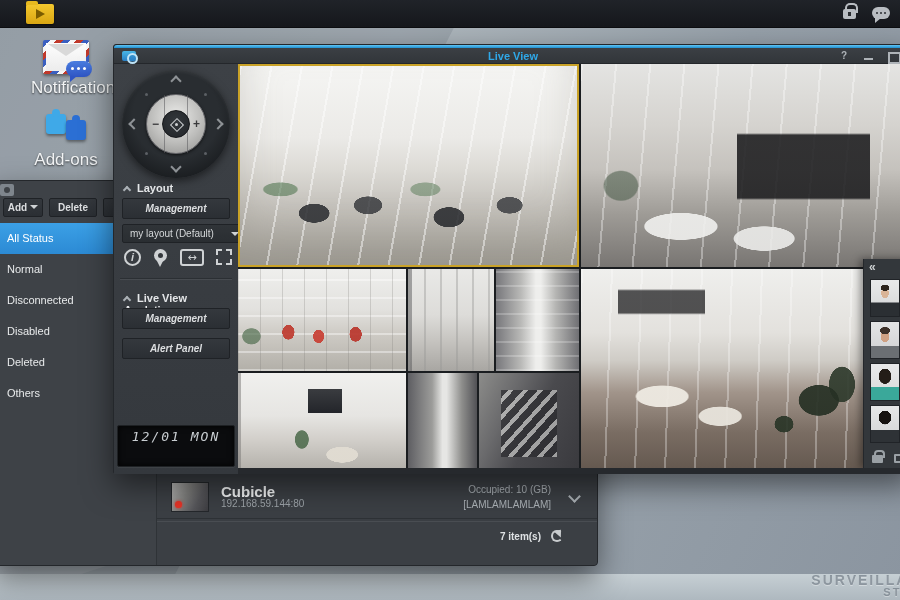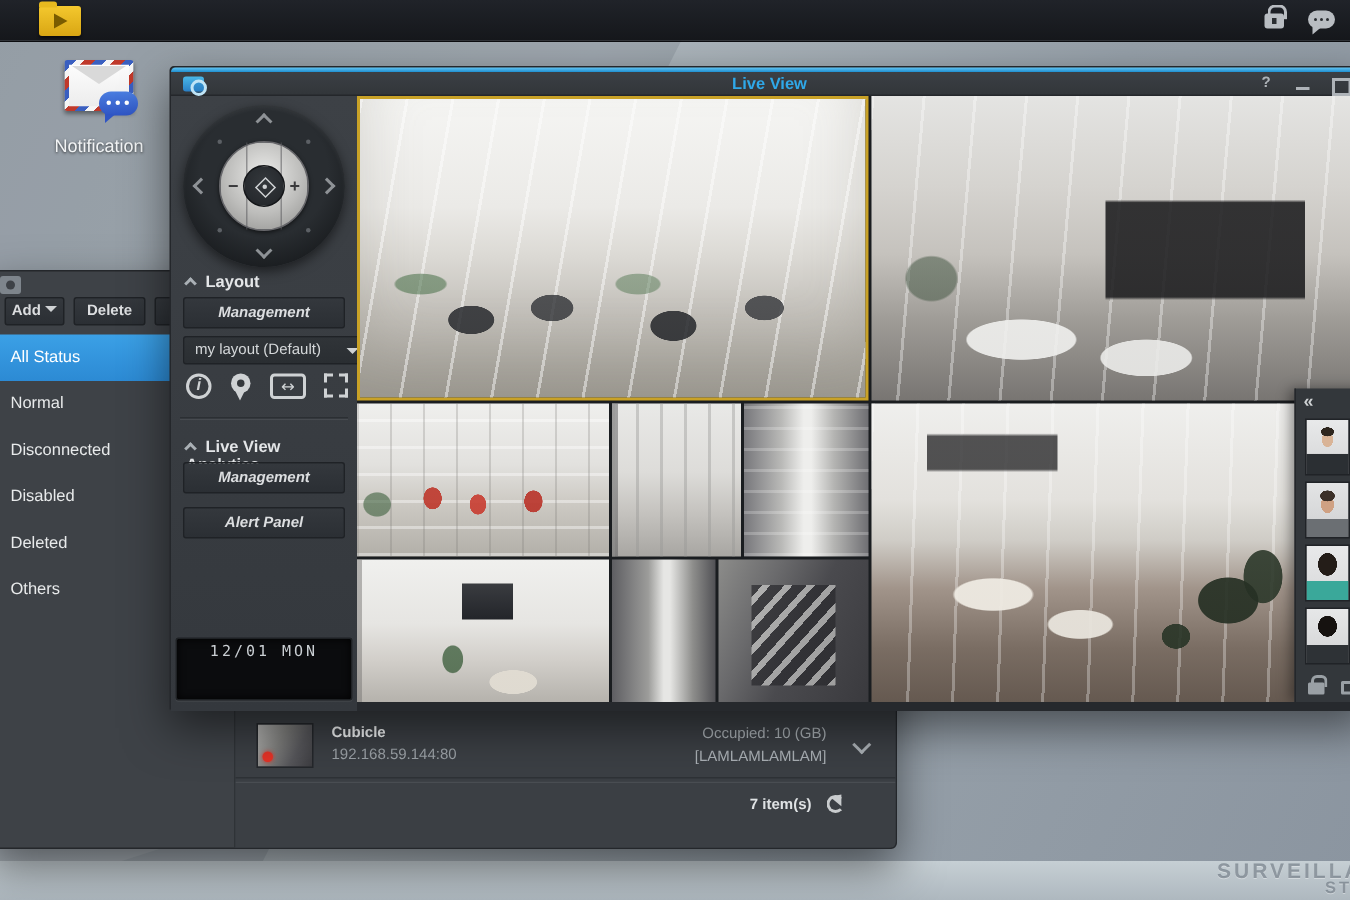--- a/index.html
+++ b/index.html
@@ -36,21 +36,21 @@
     border:2px solid #b9bdc2; border-bottom:none; border-radius:5px 5px 0 0; }
   .tb-lock::after { content:""; position:absolute; left:5px; top:3px; width:3px; height:4px; background:#2a2d31; }
   .tb-chat { position:absolute; left:872px; top:7px; width:18px; height:12px; background:#b9bdc2; border-radius:6px; }
   .tb-chat::before { content:""; position:absolute; left:3px; bottom:-4px;
     border-top:5px solid #b9bdc2; border-right:6px solid transparent; }
   .tb-chat::after { content:""; position:absolute; left:4px; top:5px; width:2px; height:2px; background:#2a2d31;
     box-shadow:4px 0 0 #2a2d31, 8px 0 0 #2a2d31; border-radius:50%; }
 
   
   .dicon { position:absolute; width:70px; text-align:center; z-index:5; cursor:default; }
-  .dicon .dlabel { margin-top:16px; font-size:12px; color:#f2f4f5; text-shadow:0 1px 2px rgba(0,0,0,.7); }
+  .dicon .dlabel { margin-top:4px; font-size:17px; color:#f2f4f5; text-shadow:0 1px 2px rgba(0,0,0,.7); }
   .dicon-notification { left:31px; top:40px; }
   .envelope { position:relative; width:46px; height:34px; margin:0 auto; border:3px solid transparent; border-radius:2px;
     background:linear-gradient(#fdfdfd,#ececec) padding-box,
       repeating-linear-gradient(-45deg,#c0392b 0 5px,#f5f5f5 5px 9px,#3a5fc0 9px 14px) border-box;
     box-shadow:0 2px 3px rgba(0,0,0,.4); }
   .envelope::before { content:""; position:absolute; left:2px; top:1px;
     border-left:18px solid transparent; border-right:18px solid transparent; border-top:12px solid #d9d9d9; }
   .bubble { position:absolute; right:-6px; bottom:-6px; width:26px; height:16px;
     background:linear-gradient(180deg,#4a7de0,#2f55c4); border-radius:8px; }
   .bubble::before { content:""; position:absolute; left:4px; bottom:-5px;
@@ -84,21 +84,21 @@
   .filters { position:absolute; left:0; top:42px; width:163px; }
   .filter-item { height:31px; line-height:31px; padding-left:14px; font-size:11px; color:#e8eaeb; cursor:pointer; }
   .filter-item.selected { background:linear-gradient(180deg,#3ba0e6,#2c8ad4); color:#fff; }
   .clw-list { position:absolute; left:163px; top:0; right:0; bottom:0; background:#3b3f44;
     border-left:1px solid #2f3337; border-radius:0 4px 4px 0; }
   .cam-row { position:absolute; left:0; top:294px; width:100%; height:44px; border-bottom:1px solid #2e3236; }
   .cam-thumb { position:absolute; left:14px; top:7px; width:38px; height:30px; border:1px solid #24272b;
     background:linear-gradient(120deg,#b9b9b7 0%,#7f7f7d 40%,#56565a 70%,#3c3c40 100%); }
   .rec-dot { position:absolute; left:3px; bottom:3px; width:7px; height:7px; border-radius:50%;
     background:#e33226; box-shadow:0 0 3px #e33226; }
-  .cam-name { position:absolute; left:64px; top:8px; font-size:10px; font-weight:bold; color:#f2f4f5; }
+  .cam-name { position:absolute; left:64px; top:8px; font-size:15px; font-weight:bold; color:#f2f4f5; }
   .cam-addr { position:absolute; left:64px; top:23px; font-size:10px; color:#9ba1a6; }
   .cam-meta { position:absolute; right:46px; top:7px; text-align:right; font-size:10px; color:#aab0b5; line-height:15px; }
   .row-chevron { position:absolute; right:18px; top:17px; width:9px; height:9px;
     border-right:2px solid #aab0b5; border-bottom:2px solid #aab0b5; transform:rotate(45deg); cursor:pointer; }
   .clw-footer { position:absolute; left:0; bottom:0; width:100%; height:44px;
     border-top:1px solid #494d52; border-radius:0 0 4px 0; }
   .footer-count { position:absolute; right:56px; top:9px; font-size:10px; font-weight:bold; color:#dfe2e4; }
   .refresh { position:absolute; right:34px; top:8px; width:12px; height:12px; border:2px solid #c9ccce;
     border-radius:50%; border-right-color:transparent; cursor:pointer; }
   .refresh::after { content:""; position:absolute; right:-3px; top:-3px;
@@ -187,21 +187,21 @@
       linear-gradient(#cfd2d4,#cfd2d4) left bottom/2px 6px no-repeat,
       linear-gradient(#cfd2d4,#cfd2d4) right bottom/6px 2px no-repeat,
       linear-gradient(#cfd2d4,#cfd2d4) right bottom/2px 6px no-repeat; }
   .side-divider { position:absolute; left:6px; top:214px; width:112px; height:1px; background:#2b2f33;
     box-shadow:0 1px 0 #474b50; }
   .sb-mgmt2 { top:244px; }
   .sb-alert { top:274px; }
   .clock { position:absolute; left:3px; bottom:7px; width:118px; height:42px; background:#0b0c0e;
     border:1px solid #1e2124; border-radius:2px; box-shadow:inset 0 0 6px rgba(0,0,0,.9), 0 1px 0 rgba(255,255,255,.05);
     text-align:center; }
-  .clock-date { margin-top:3px; font-family:"DejaVu Sans Mono", monospace; font-size:10px; letter-spacing:2px; color:#c9ced2; }
+  .clock-date { margin-top:3px; font-family:"DejaVu Sans Mono", monospace; font-size:13px; letter-spacing:2px; color:#c9ced2;font-style:italic; }
   .clock-time { font-family:"DejaVu Sans Mono", monospace; font-size:24px; font-weight:bold; letter-spacing:1px;
     color:#3f9eff; line-height:26px; text-shadow:0 0 7px rgba(63,158,255,.75); }
 
   
   .lv-video { position:absolute; left:124px; top:0; right:0; height:410px; background:#1a1d20; overflow:hidden; }
   .feed { position:absolute; cursor:pointer; }
   .feed-selected { left:0; top:0; width:341px; height:203px; border:2px solid #c9a227;
     background:linear-gradient(180deg,#f5f5f3 0%,#ebeae7 36%,#dcdad5 52%,#c3c0ba 72%,#a5a29b 100%);
     box-shadow:inset 0 -30px 40px rgba(120,115,105,.25); }
   .feed-selected::before { content:""; position:absolute; inset:0;
@@ -320,20 +320,27 @@
     <div class="tb-lock"></div>
     <div class="tb-chat"></div>
   </div>
 
   <div class="dicon dicon-notification">
     <div class="envelope">
       <div class="bubble"></div>
     </div>
     <div class="dlabel">Notification</div>
   </div>
+  <div class="dicon dicon-addons">
+    <div class="puzzle">
+      <div class="pz pz1"></div>
+      <div class="pz pz2"></div>
+    </div>
+    <div class="dlabel">Add-ons</div>
+  </div>
 
   <div class="win clw">
     <div class="clw-icon"></div>
     <div class="clw-toolbar">
       <div class="btn btn-add"><span>Add</span><span class="caret-down"></span></div>
       <div class="btn btn-delete">Delete</div>
       <div class="btn btn-edit">Edit</div>
     </div>
     <div class="filters">
       <div class="filter-item selected">All Status</div>

